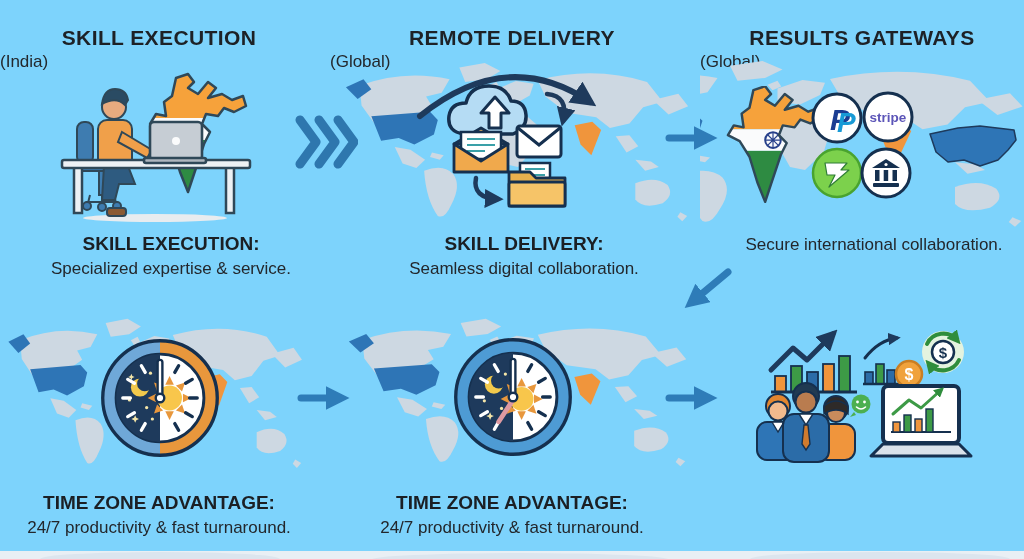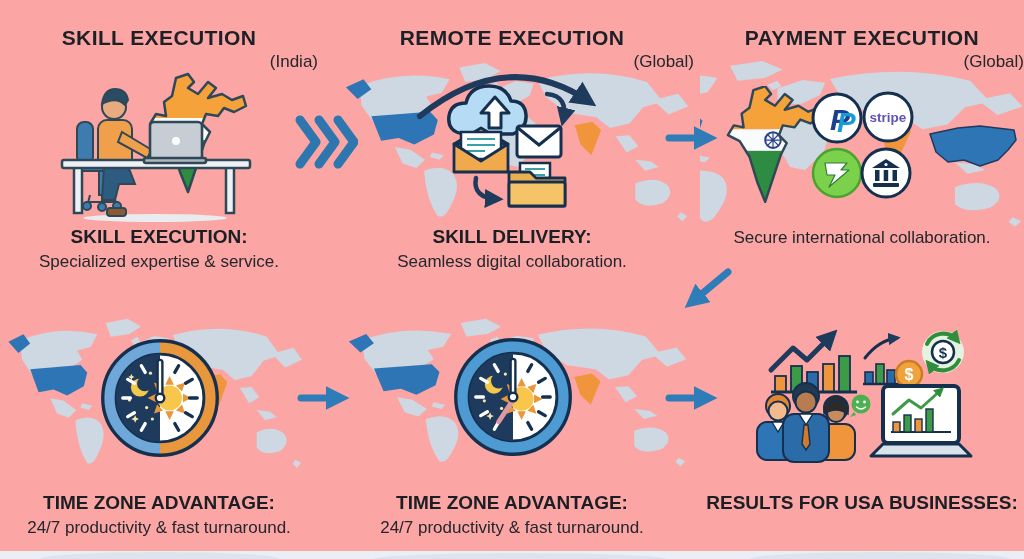--- a/index.html
+++ b/index.html
@@ -1,28 +1,28 @@
 <!DOCTYPE html>
 <html><head>
 <meta charset="utf-8">
 <style>
   html,body{margin:0;padding:0;background:#ffffff;}
   .canvas{
-    position:relative;width:1024px;height:559px;background:#fca5a5;
+    position:relative;width:1024px;height:559px;background:#7dd3fc;
     font-family:"Liberation Sans",sans-serif;color:#1d2126;overflow:hidden;
   }
   .panel{position:absolute;overflow:hidden;}
   .ptitle{position:absolute;top:26px;left:0;width:100%;text-align:center;
     font-weight:bold;font-size:21px;letter-spacing:.4px;color:#1d2126;}
-  .psub{position:absolute;top:52px;left:0;width:100%;text-align:right;
+  .psub{position:absolute;top:52px;left:0;width:100%;text-align:left;
     font-size:17px;color:#23272c;}
   .caption{position:absolute;left:0;width:100%;text-align:center;line-height:1.25;}
   .cap-b{font-weight:bold;font-size:19px;color:#1b1f24;}
   .cap-t{font-size:17px;color:#23272c;margin-top:2px;}
-  .row1 .caption{top:225px;}
+  .row1 .caption{top:232px;margin-left:12px;}
   .row2 .caption{top:182px;margin-top:24px;}
   .abs{position:absolute;}
   svg{display:block;}
   svg text{font-family:"Liberation Sans",sans-serif;}
   .connector{position:absolute;}
   .bottom-strip{position:absolute;left:0;bottom:0;width:1024px;height:12px;}
 </style>
 </head>
 <body>
 
@@ -120,21 +120,21 @@
 
   <svg class="connector" style="left:294px;top:114px;" width="64" height="56" viewBox="0 0 64 56">
     <g fill="none" stroke="#2E77AE" stroke-width="9" stroke-linecap="round" stroke-linejoin="round">
       <path d="M6 6 L22 28 L6 50"></path>
       <path d="M25 6 L41 28 L25 50"></path>
       <path d="M44 6 L60 28 L44 50"></path>
     </g>
   </svg>
 
   <section class="panel row1" id="p2" style="left:330px;top:0;width:364px;height:280px;">
-    <div class="ptitle">REMOTE EXECUTION</div>
+    <div class="ptitle">REMOTE DELIVERY</div>
     <div class="psub">(Global)</div>
 
     <svg class="abs" style="left:12px;top:62px;" width="352" height="172" viewBox="0 0 360 190" preserveAspectRatio="none">
         <use href="#worldmap"></use>
       </svg>
 
     <svg class="abs" style="left:12px;top:58px;" width="352" height="178" viewBox="0 0 352 178">
       <path d="M78 58 Q 165 -12 248 44" fill="none" stroke="#1E3A5C" stroke-width="6" stroke-linecap="round" marker-end="url(#mNavy)"></path>
 
       <g>
@@ -168,21 +168,21 @@
       <div class="cap-b">SKILL DELIVERY:</div>
       <div class="cap-t">Seamless digital collaboration.</div>
     </div>
   </section>
 
   <svg class="connector" style="left:664px;top:116px;" width="62" height="44" viewBox="0 0 62 44">
     <line x1="5" y1="22" x2="44" y2="22" stroke="#2E7CB8" stroke-width="7" stroke-linecap="round" marker-end="url(#mBlue)"></line>
   </svg>
 
   <section class="panel row1" id="p3" style="left:700px;top:0;width:324px;height:280px;">
-    <div class="ptitle">PAYMENT EXECUTION</div>
+    <div class="ptitle">RESULTS GATEWAYS</div>
     <div class="psub">(Global)</div>
 
     <svg class="abs" style="left:-120px;top:60px;" width="450" height="180" viewBox="0 0 360 190" preserveAspectRatio="none">
         <use href="#worldmap"></use>
       </svg>
 
     <svg class="abs" style="left:24px;top:86px;" width="98" height="118" viewBox="0 0 100 120">
       <g clip-path="url(#indiaClip)">
         <rect x="0" y="0" width="100" height="44" fill="#F6A23B"></rect>
         <rect x="0" y="44" width="100" height="22" fill="#FAFBFC"></rect>
@@ -454,21 +454,20 @@
         <rect x="160" y="100" width="7" height="10" fill="#F0953C" stroke="#15304F" stroke-width="1.4"></rect>
         <rect x="171" y="93" width="7" height="17" fill="#3D9A46" stroke="#15304F" stroke-width="1.4"></rect>
         <rect x="182" y="97" width="7" height="13" fill="#F0953C" stroke="#15304F" stroke-width="1.4"></rect>
         <rect x="193" y="87" width="7" height="23" fill="#3D9A46" stroke="#15304F" stroke-width="1.4"></rect>
         <path d="M160 92 L176 78 L188 86 L208 68" fill="none" stroke="#3D9A46" stroke-width="3" stroke-linecap="round" stroke-linejoin="round" marker-end="url(#mGreen)"></path>
         <path d="M138 134 L238 134 L226 122 L150 122 Z" fill="#D9E2EA" stroke="#15304F" stroke-width="3" stroke-linejoin="round"></path>
       </g>
     </svg>
 
     <div class="caption">
-      <div class="cap-b">RESULTS FOR USA BUSINESSES:</div>
     </div>
   </section>
 
   <svg class="bottom-strip" width="1024" height="12" viewBox="0 0 1024 12" preserveAspectRatio="none">
     <rect x="0" y="4" width="1024" height="8" fill="#E9EFF4"></rect>
     <ellipse cx="160" cy="12" rx="120" ry="7" fill="#DCE5EE"></ellipse>
     <ellipse cx="520" cy="13" rx="150" ry="7" fill="#DCE5EE"></ellipse>
     <ellipse cx="880" cy="12" rx="130" ry="7" fill="#DCE5EE"></ellipse>
   </svg>
 

